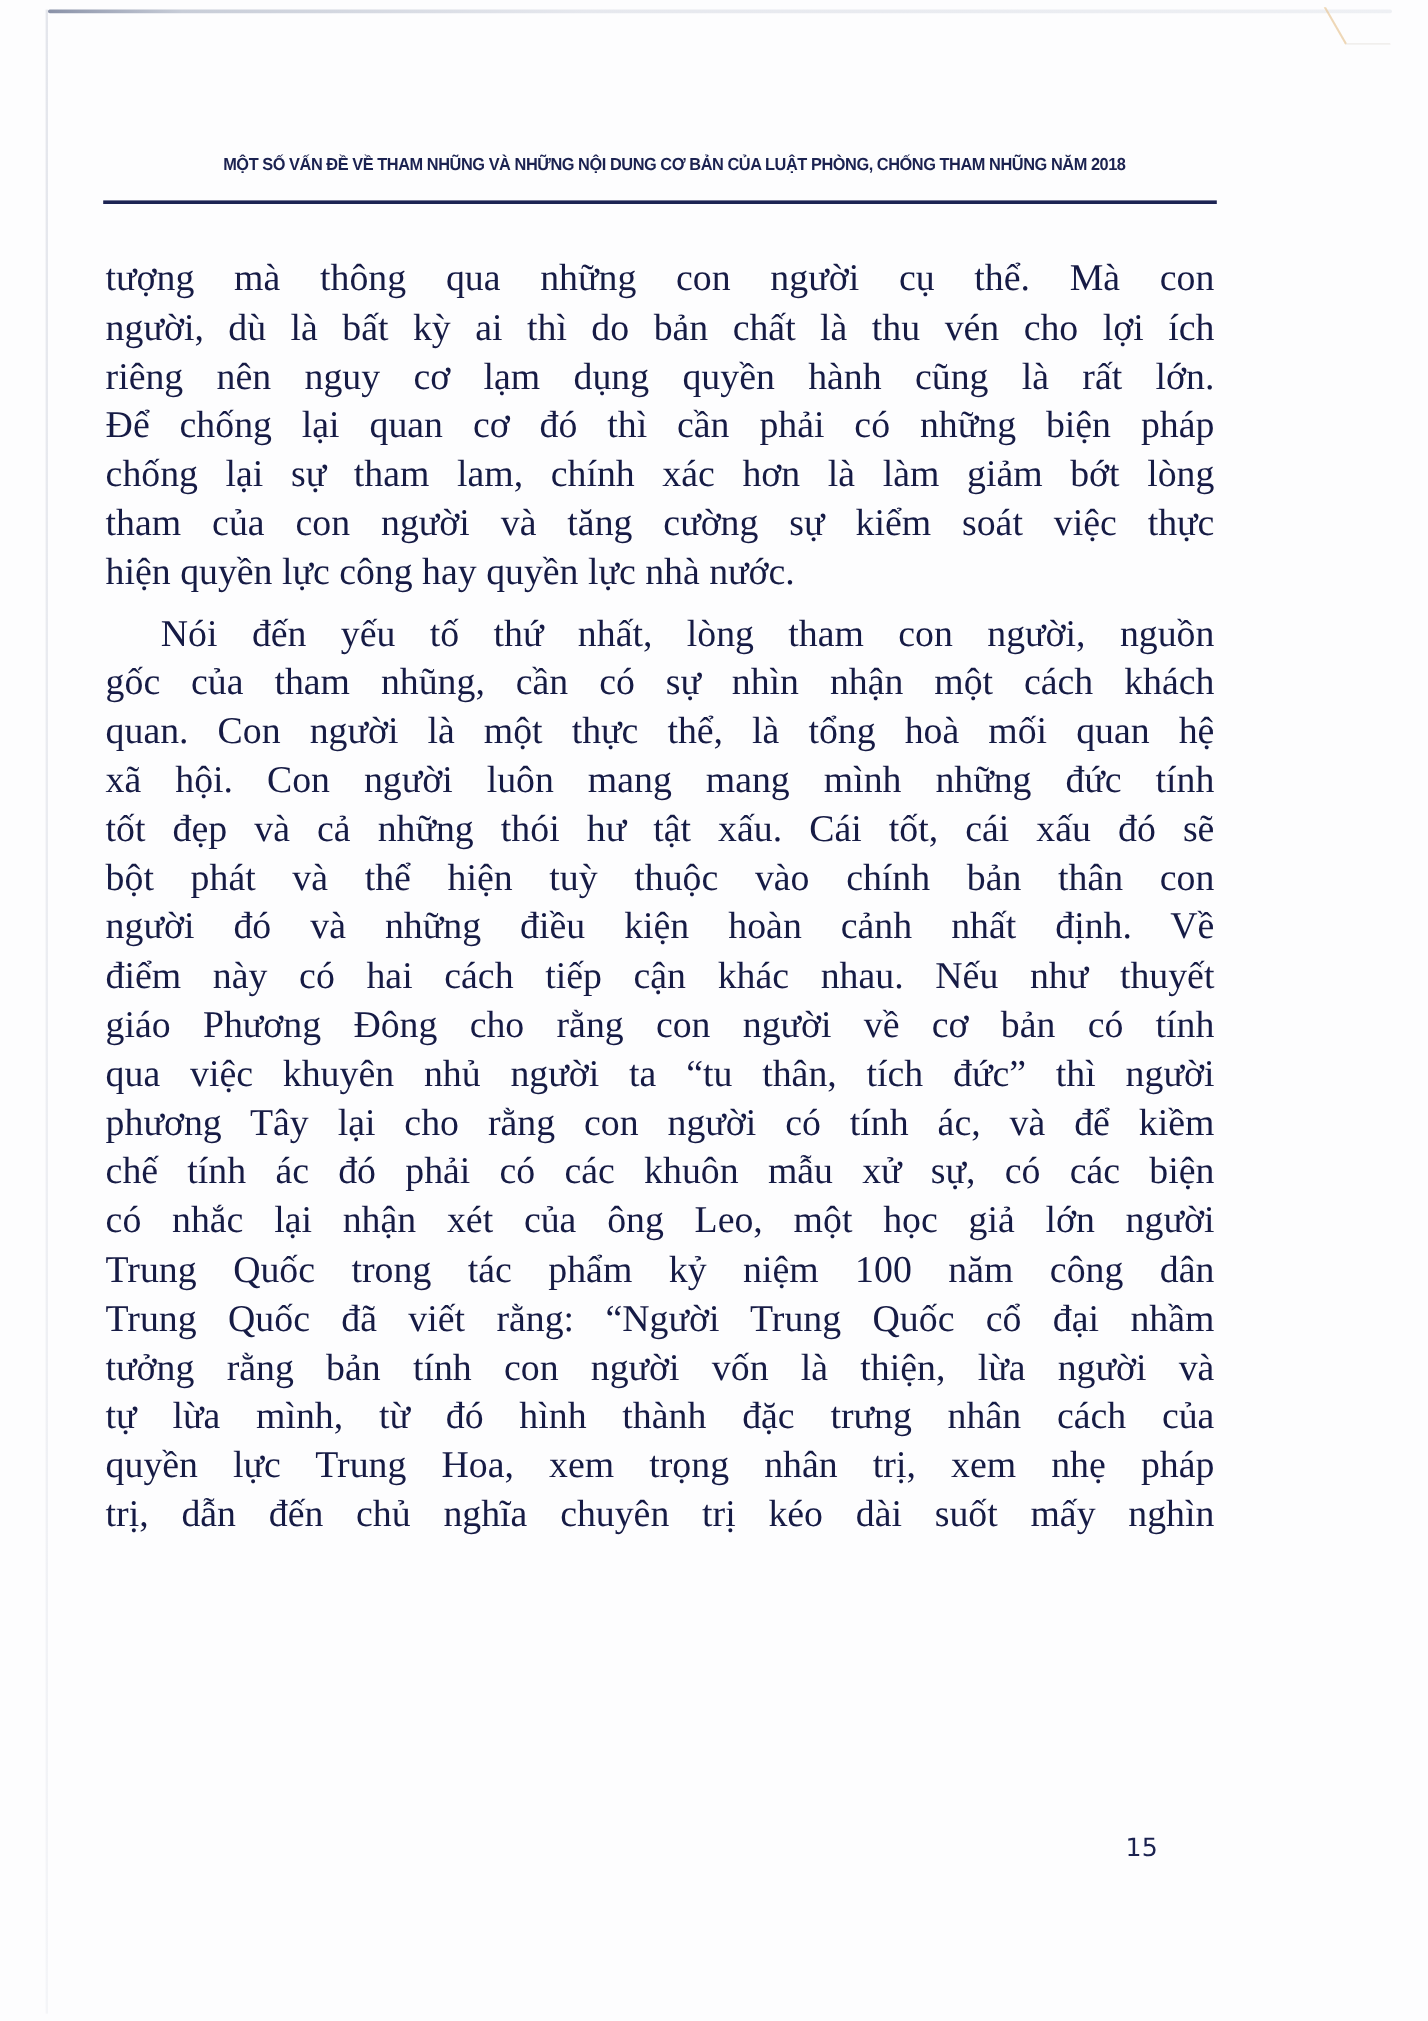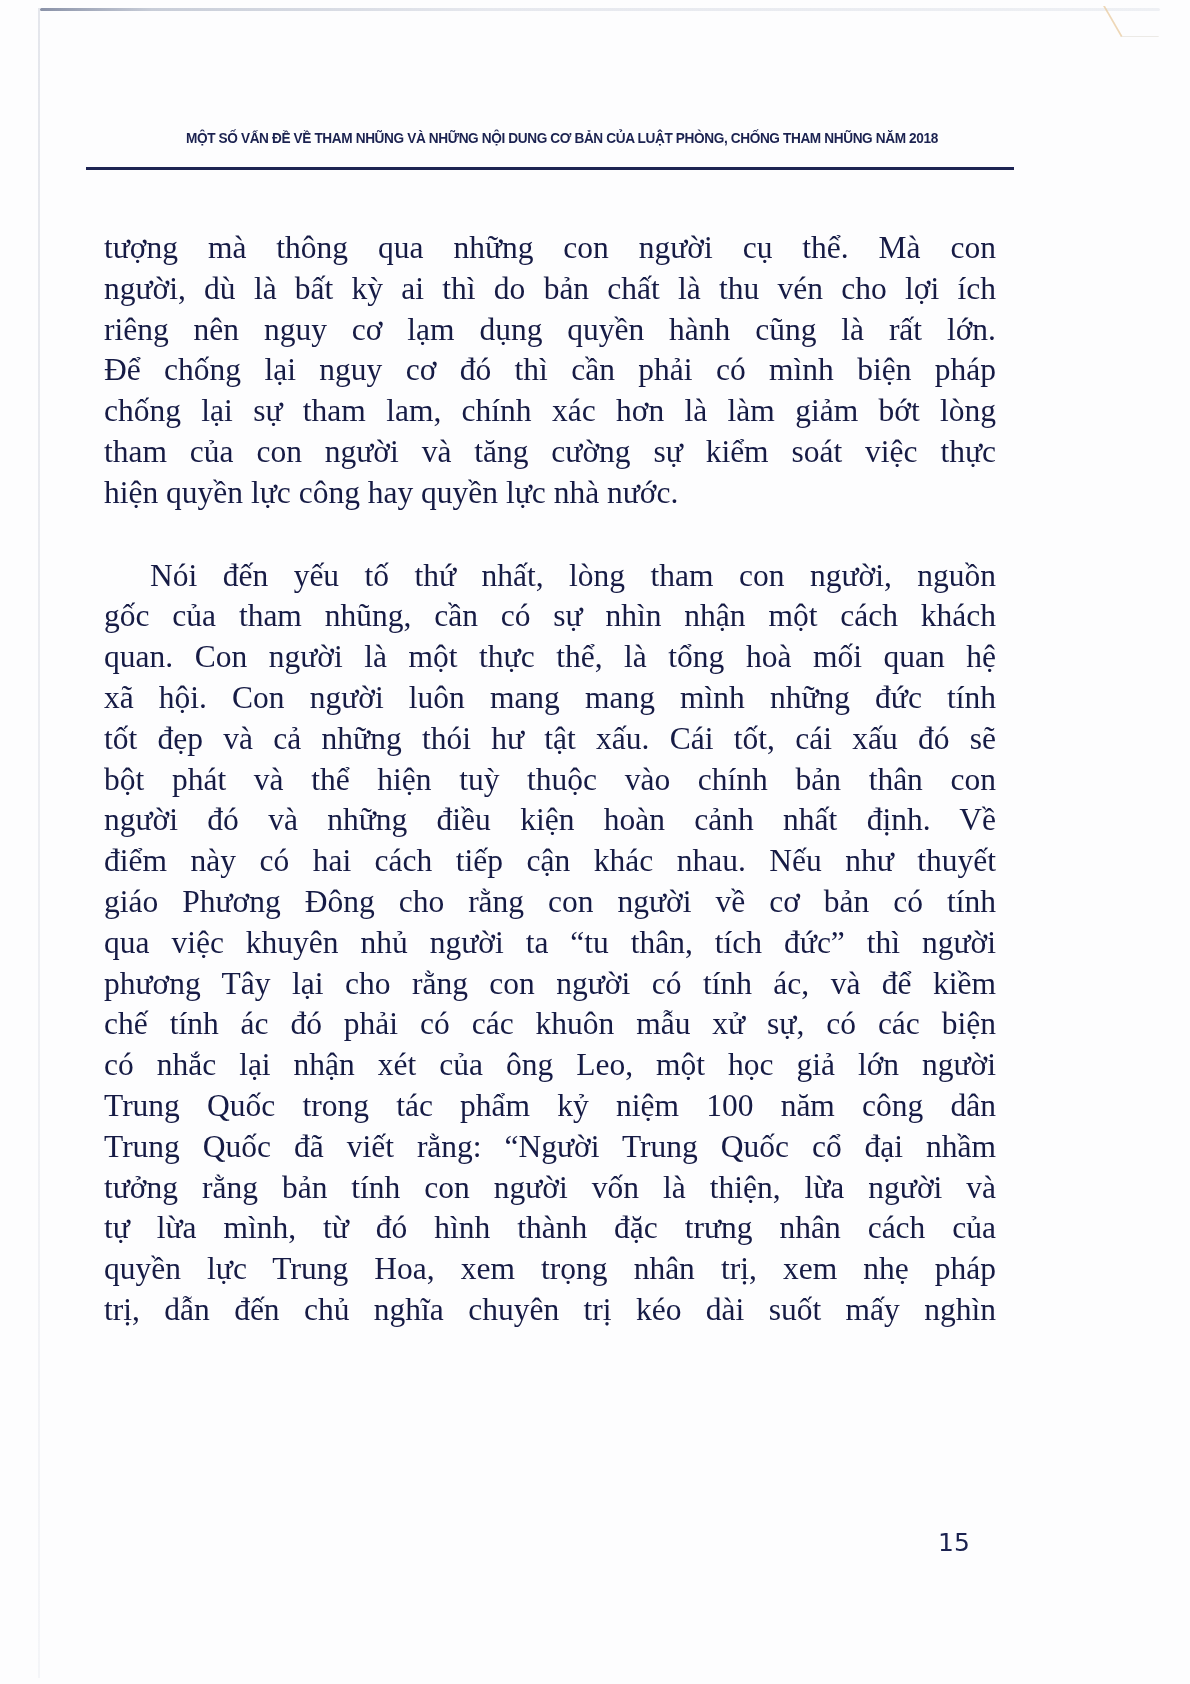--- a/index.html
+++ b/index.html
@@ -68,21 +68,21 @@
       position: absolute;
       left: 88px;
       top: 212px;
       width: 924px;
       font-family: "Liberation Serif", serif;
       font-size: 31.5px;
       line-height: 40.8px;
       color: #161b45;
     }
     .para {
-      margin: 16px;
+      margin: 0;
       text-align: justify;
       text-align-last: justify;
     }
     .line {
       display: block;
       text-align: justify;
       text-align-last: justify;
       white-space: nowrap;
       height: 40.8px;
     }
@@ -93,40 +93,40 @@
       padding-left: 46px;
     }
     .para-gap {
       height: 10px;
     }
     .page-number {
       position: absolute;
       left: 938px;
       top: 1528px;
       font-family: "DejaVu Sans", sans-serif;
-      font-size: 25px;
+      font-size: 21px;
       color: #1b2250;
     }
   </style>
 </head>
 <body>
 
 <div class="scan-edge-top"></div>
 <div class="scan-edge-left"></div>
 <div class="corner-mark"></div>
 
 <div class="running-header">MỘT SỐ VẤN ĐỀ VỀ THAM NHŨNG VÀ NHỮNG NỘI DUNG CƠ BẢN CỦA LUẬT PHÒNG, CHỐNG THAM NHŨNG NĂM 2018</div>
 <div class="header-rule"></div>
 
 <div class="body-text">
   <div class="para">
     <span class="line">tượng mà thông qua những con người cụ thể. Mà con</span>
     <span class="line">người, dù là bất kỳ ai thì do bản chất là thu vén cho lợi ích</span>
     <span class="line">riêng nên nguy cơ lạm dụng quyền hành cũng là rất lớn.</span>
-    <span class="line">Để chống lại nguy cơ đó thì cần phải có mình biện pháp</span>
+    <span class="line">Để chống lại quan cơ đó thì cần phải có những biện pháp</span>
     <span class="line">chống lại sự tham lam, chính xác hơn là làm giảm bớt lòng</span>
     <span class="line">tham của con người và tăng cường sự kiểm soát việc thực</span>
     <span class="line end">hiện quyền lực công hay quyền lực nhà nước.</span>
   </div>
   <div class="para-gap"></div>
   <div class="para">
     <span class="line indent">Nói đến yếu tố thứ nhất, lòng tham con người, nguồn</span>
     <span class="line">gốc của tham nhũng, cần có sự nhìn nhận một cách khách</span>
     <span class="line">quan. Con người là một thực thể, là tổng hoà mối quan hệ</span>
     <span class="line">xã hội. Con người luôn mang mang mình những đức tính</span>

